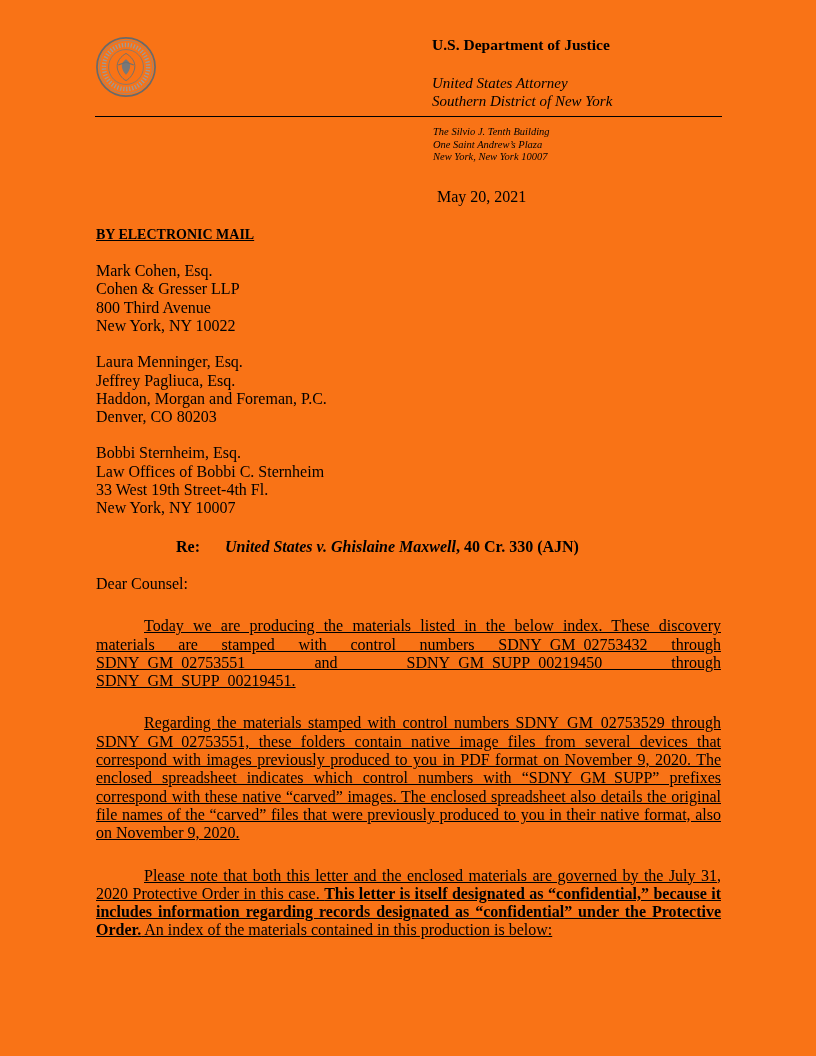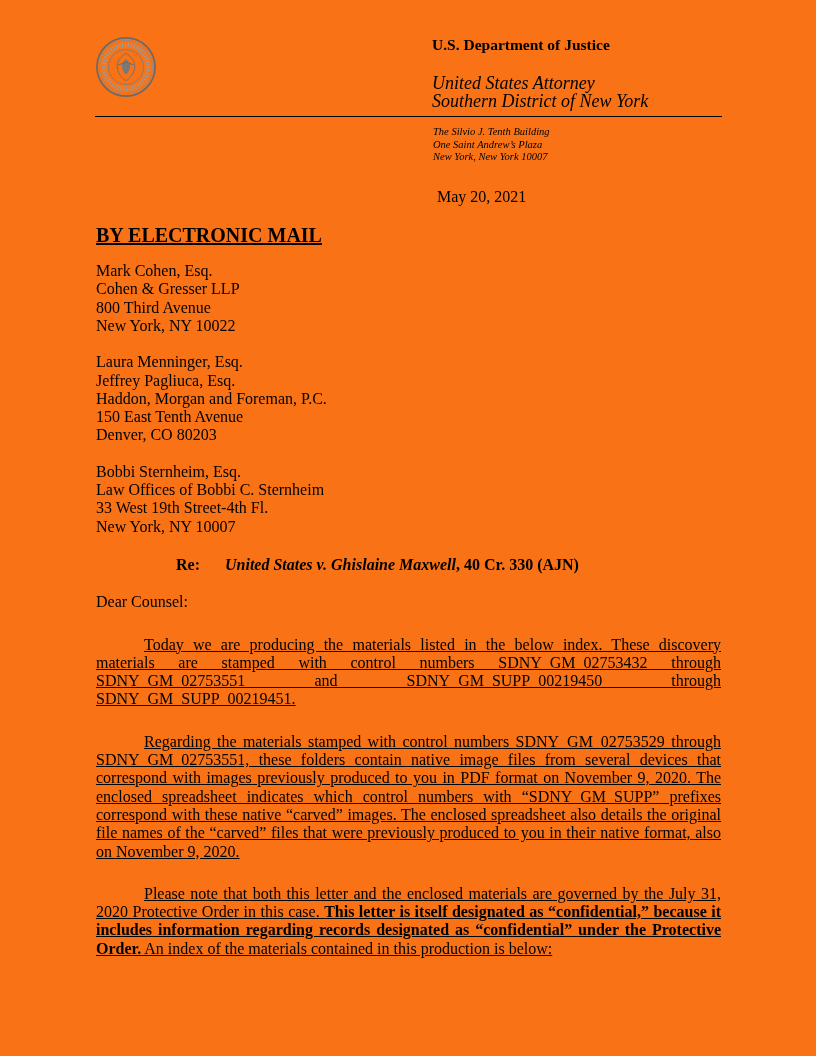--- a/index.html
+++ b/index.html
@@ -25,21 +25,21 @@
   }
   .hdr-right { margin-left: 432px; }
   .agency {
     font-weight: bold;
     font-size: 15.5px;
     line-height: 18px;
     margin-bottom: 20px;
   }
   .office {
     font-style: italic;
-    font-size: 18px;
+    font-size: 15px;
     line-height: 18px;
   }
   .rule {
     margin: 6px 94px 0 95px;
     border-top: 1.6px solid #000;
   }
   .hdr-address {
     margin-left: 433px;
     margin-top: 9px;
     font-style: italic;
@@ -56,21 +56,21 @@
   
   .content {
     padding: 0 95px 0 96px;
     font-size: 16px;
     line-height: 18.3px;
   }
   .delivery {
     margin-top: 20px;
     font-weight: bold;
     text-decoration: underline;
-    font-size: 20px;
+    font-size: 14px;
   }
   .recipient-block { margin-top: 18px; }
   .re-line {
     margin-top: 20px;
     margin-left: 80px;
   }
   .re-label { font-weight: bold; }
   .re-case {
     font-weight: bold;
     font-style: italic;
@@ -129,21 +129,20 @@
       <div>Mark Cohen, Esq.</div>
       <div>Cohen &amp; Gresser LLP</div>
       <div>800 Third Avenue</div>
       <div>New York, NY 10022</div>
     </div>
 
     <div class="recipient-block">
       <div>Laura Menninger, Esq.</div>
       <div>Jeffrey Pagliuca, Esq.</div>
       <div>Haddon, Morgan and Foreman, P.C.</div>
-      <div>150 East Tenth Avenue</div>
       <div>Denver, CO 80203</div>
     </div>
 
     <div class="recipient-block">
       <div>Bobbi Sternheim, Esq.</div>
       <div>Law Offices of Bobbi C. Sternheim</div>
       <div>33 West 19th Street-4th Fl.</div>
       <div>New York, NY 10007</div>
     </div>
 

